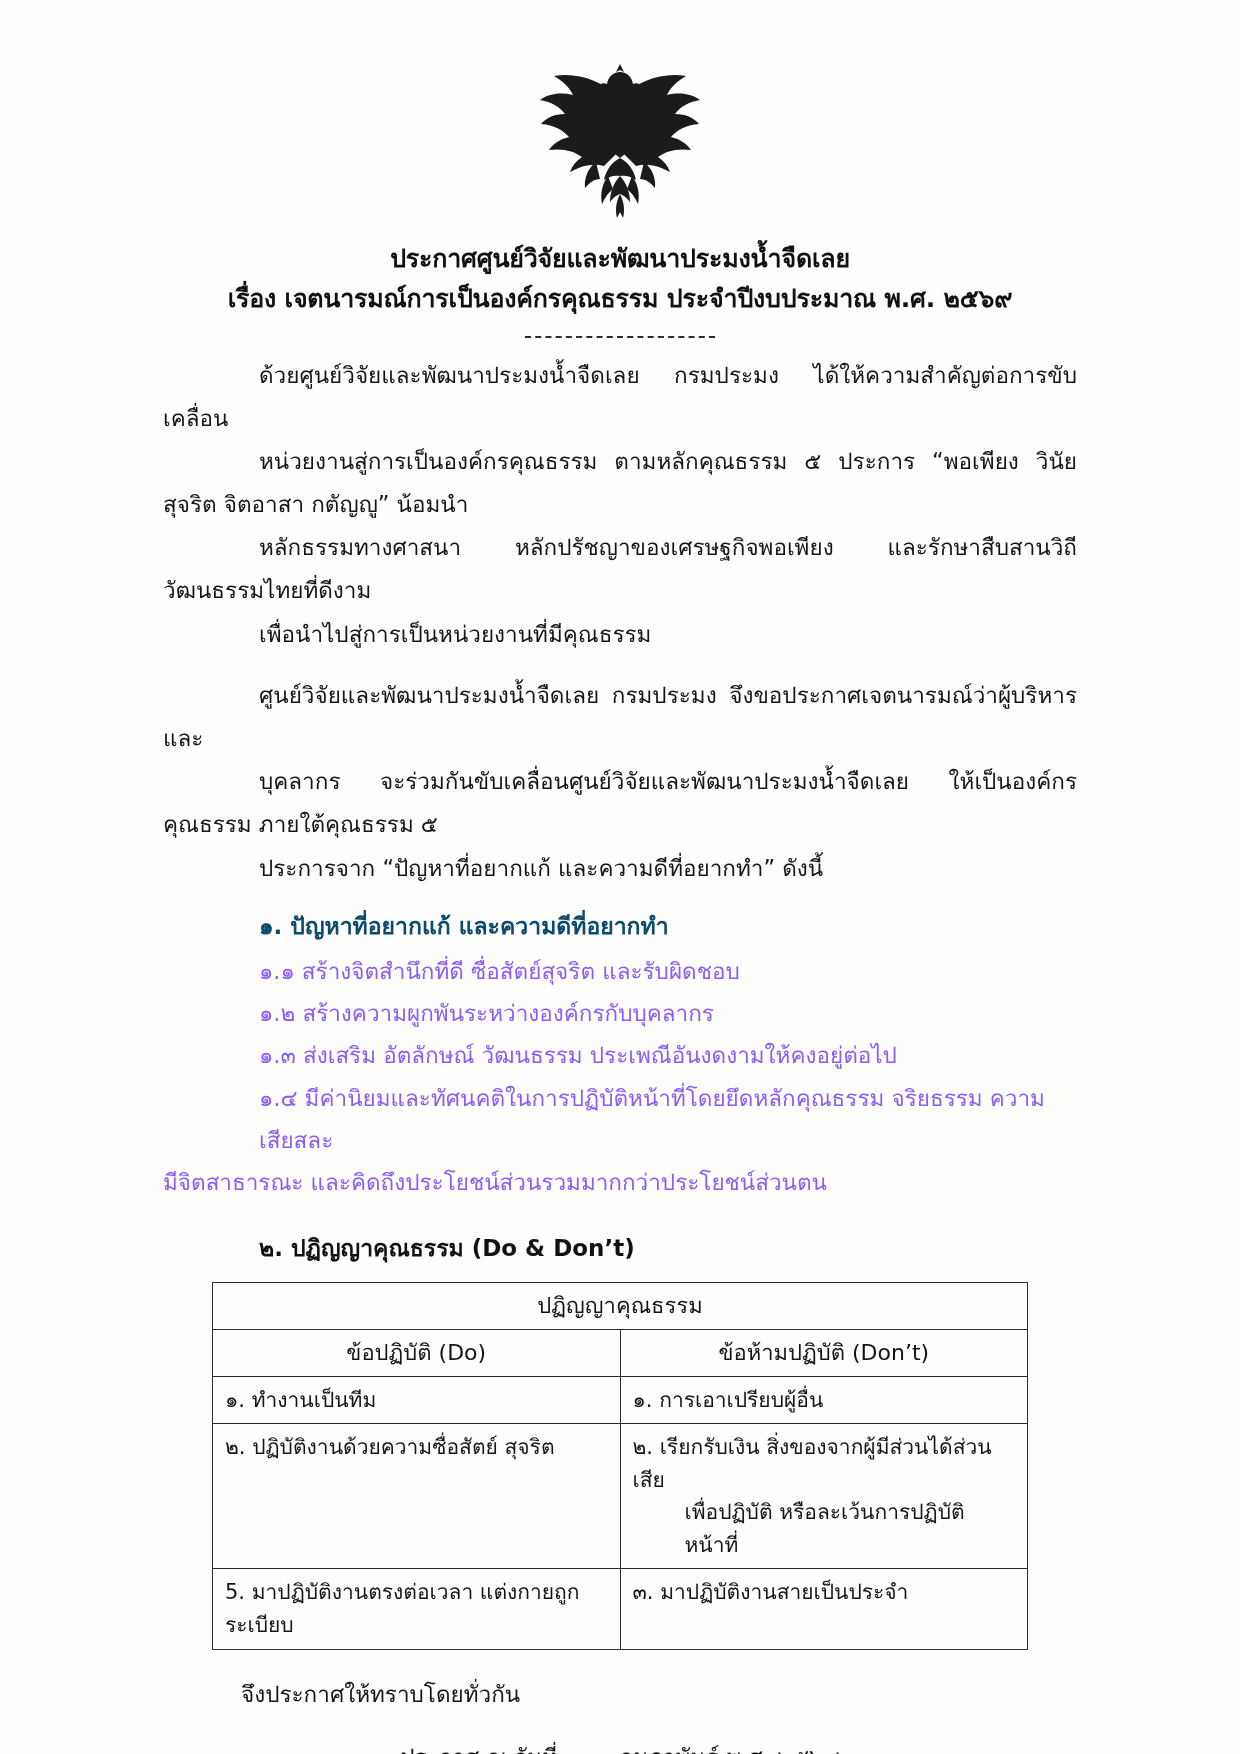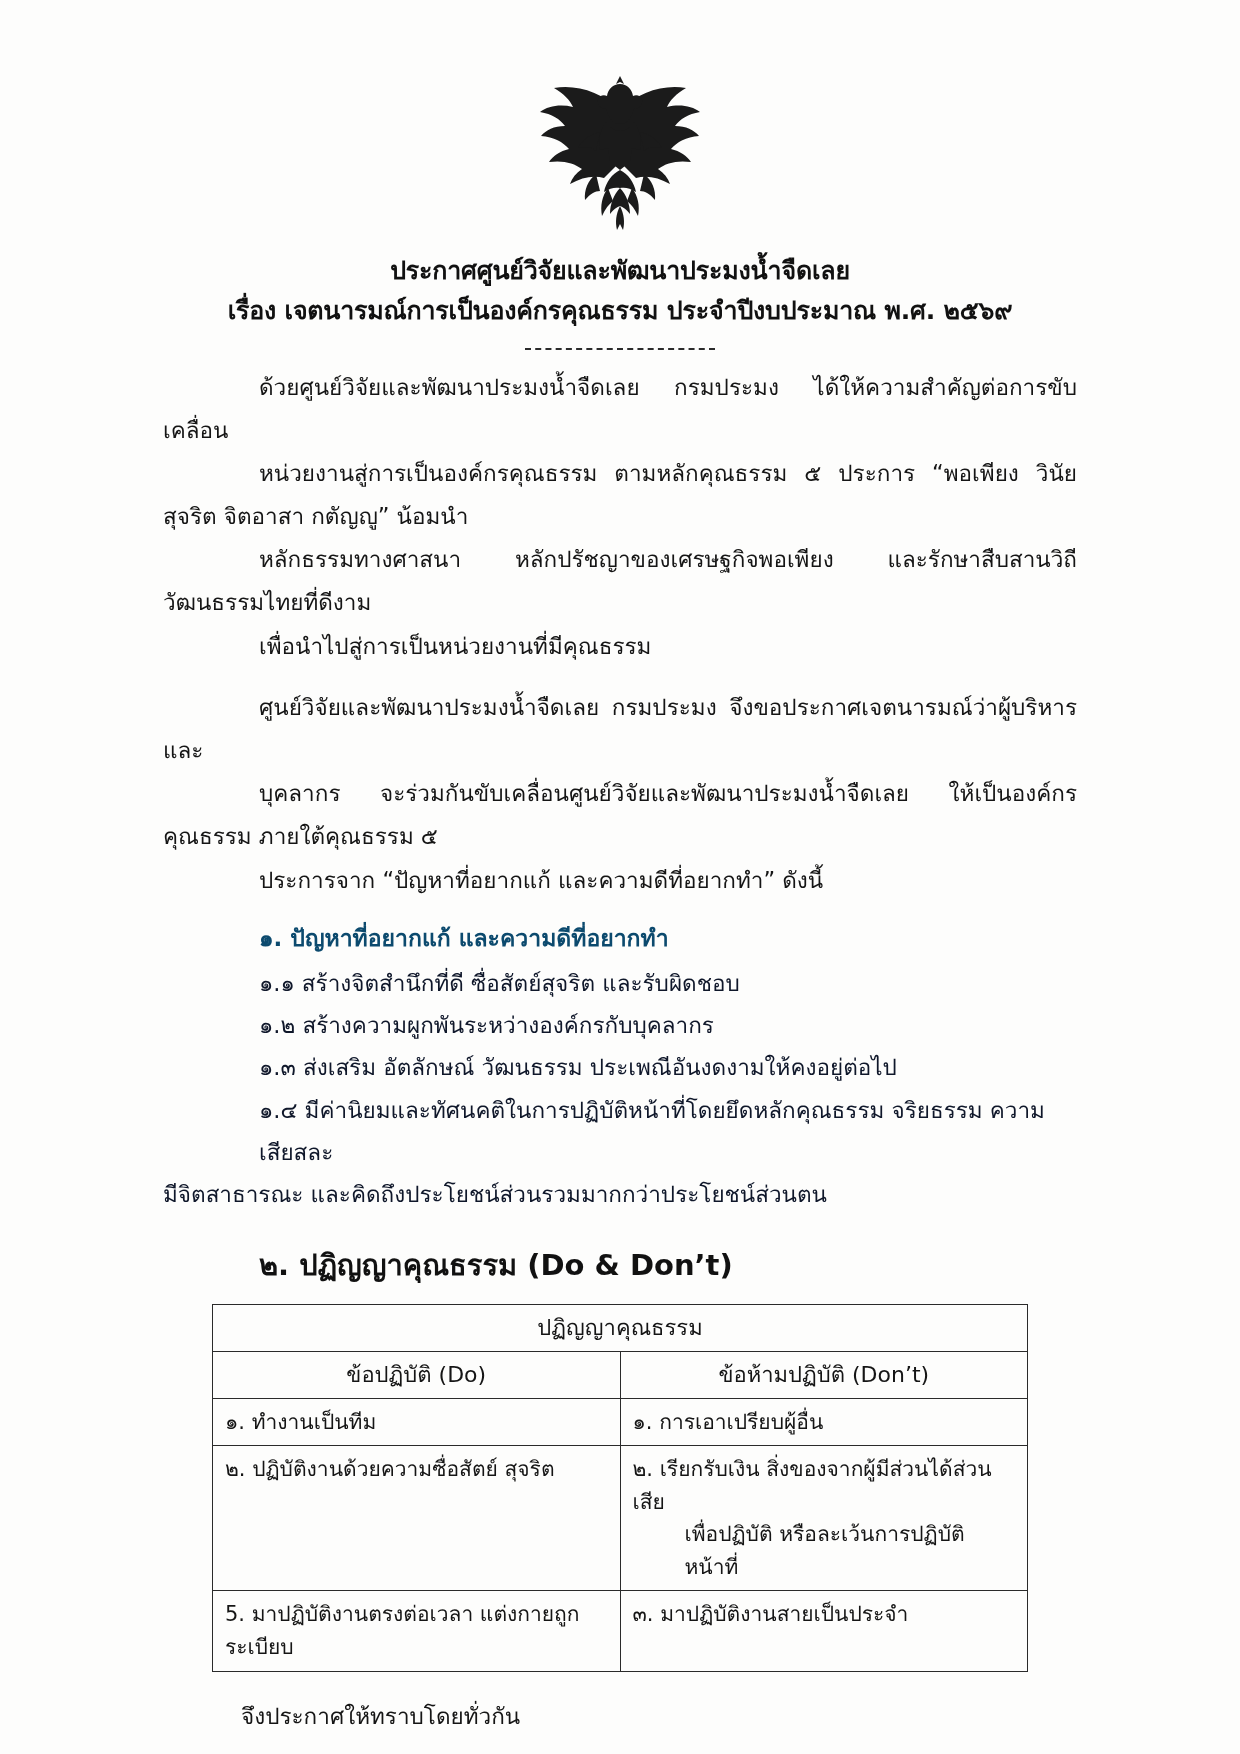--- a/index.html
+++ b/index.html
@@ -14,21 +14,21 @@
     font-family: "DejaVu Sans", "Liberation Sans", sans-serif;
     color: #1a1a1a;
     position: relative;
     overflow: hidden;
   }
 
   .page {
     position: relative;
     width: 1240px;
     height: 1754px;
-    padding: 12px;
+    padding: 0;
     background: #fdfdfc;
   }
 
   
   .emblem-wrap {
     display: flex;
     justify-content: center;
     padding-top: 58px;
   }
   .emblem {
@@ -91,28 +91,28 @@
     font-size: 23px;
     font-weight: bold;
     margin: 10px 0 6px 0;
     padding-left: 96px;
     color: #0c4a6e;
   }
   .sub-item {
     font-size: 22.5px;
     line-height: 1.88;
     padding-left: 96px;
-    color: #0f172a;
+    color: #8b5cf6;
   }
   .sub-item.wrap-cont {
     padding-left: 0;
   }
 
   .section-head-2 {
-    font-size: 29px;
+    font-size: 23px;
     font-weight: bold;
     margin: 26px 0 14px 0;
     padding-left: 96px;
     color: #111;
   }
 
   
   .pledge-table {
     width: 816px;
     margin: 0 auto;

